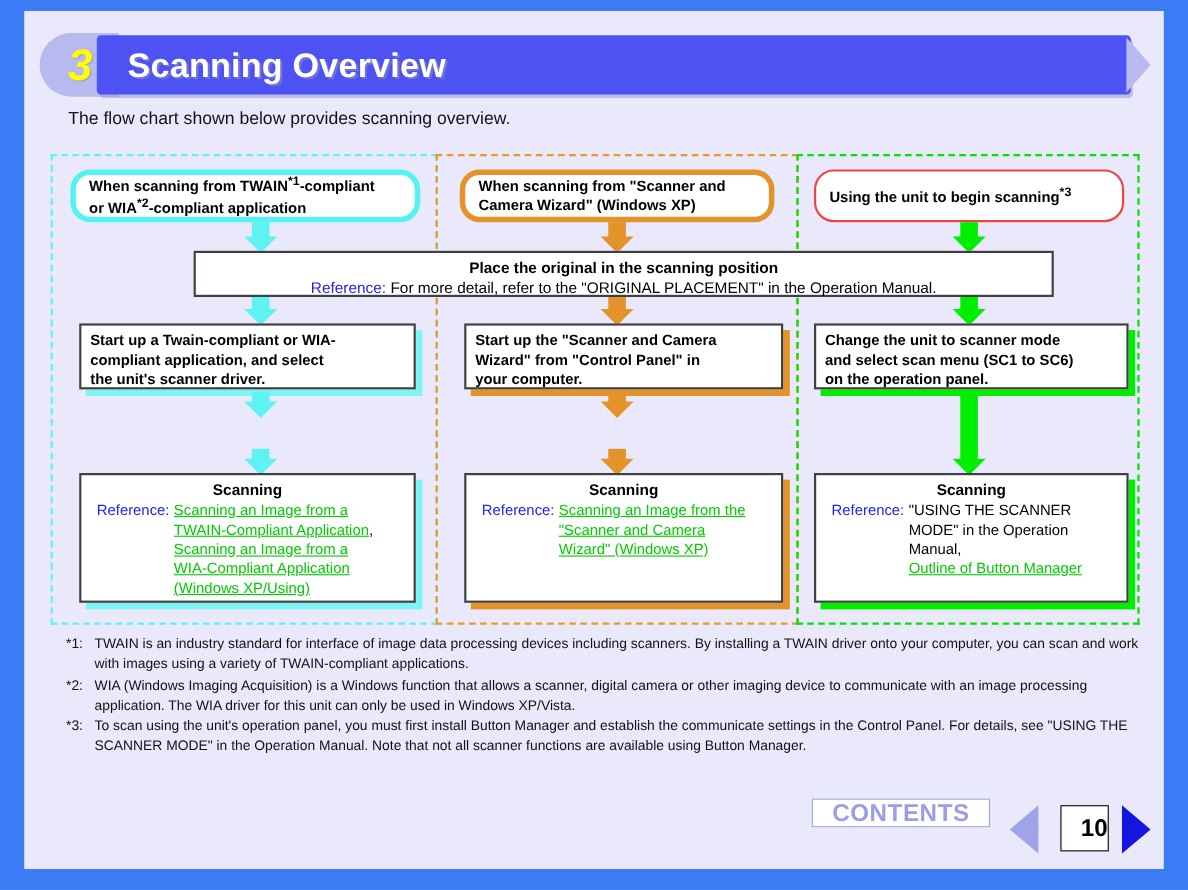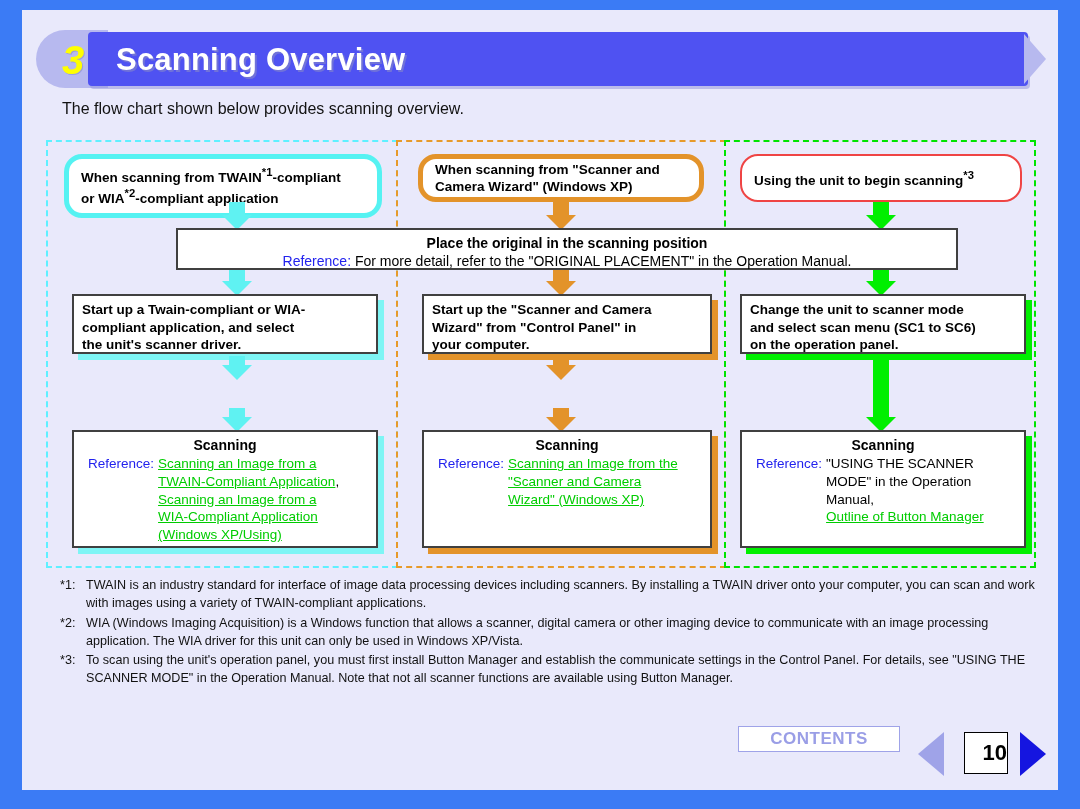--- a/index.html
+++ b/index.html
@@ -71,21 +71,21 @@
     background:#ffffff;border-radius:18px;
     display:flex;align-items:center;
     padding:4px 12px;
     font-size:13.5px;font-weight:bold;color:#000;
     line-height:1.28;
   }
   .pill.cy{border:5px solid #55f2f2;}
   .pill.or{border:5px solid #e3932a;}
   .pill.gr{border:2px solid #ef4444;text-align:right;}
 
-  .pill1{left:18px;top:14px;width:318px;height:64px;}
+  .pill1{left:18px;top:14px;width:318px;height:48px;}
   .pill2{left:22px;top:14px;width:286px;height:48px;}
   .pill3{left:16px;top:14px;width:282px;height:48px;}
 
   .box{
     position:absolute;box-sizing:border-box;
     background:#ffffff;border:2px solid #404040;
     font-size:13.5px;line-height:1.3;color:#000;
     padding:5px 8px;
   }
   .box.sh-cy{box-shadow:6px 6px 0 #7ef5f5;}
@@ -138,21 +138,21 @@
   .note{display:flex;margin-bottom:1px;}
   .note .nlab{width:26px;flex:0 0 26px;}
   .note .ntxt{flex:1;}
 
   
   .nav{position:absolute;left:716px;top:716px;width:310px;height:58px;}
   .nav-stack{position:absolute;left:0;top:0;width:162px;}
   .btn-contents{
     width:162px;height:26px;box-sizing:border-box;
     background:#ffffff;border:1px solid #9fa3e8;
-    color:#9a9ee6;font-size:17px;font-weight:bold;
+    color:#9a9ee6;font-size:22px;font-weight:bold;
     text-align:center;line-height:24px;letter-spacing:.5px;
   }
   .btn-index{
     width:162px;height:26px;box-sizing:border-box;margin-top:3px;
     background:#1515e0;border:1px solid #1515e0;
     color:#ffffff;font-size:17px;font-weight:bold;
     text-align:center;line-height:24px;letter-spacing:.5px;
   }
   .nav-prev{
     position:absolute;left:180px;top:6px;width:0;height:0;

